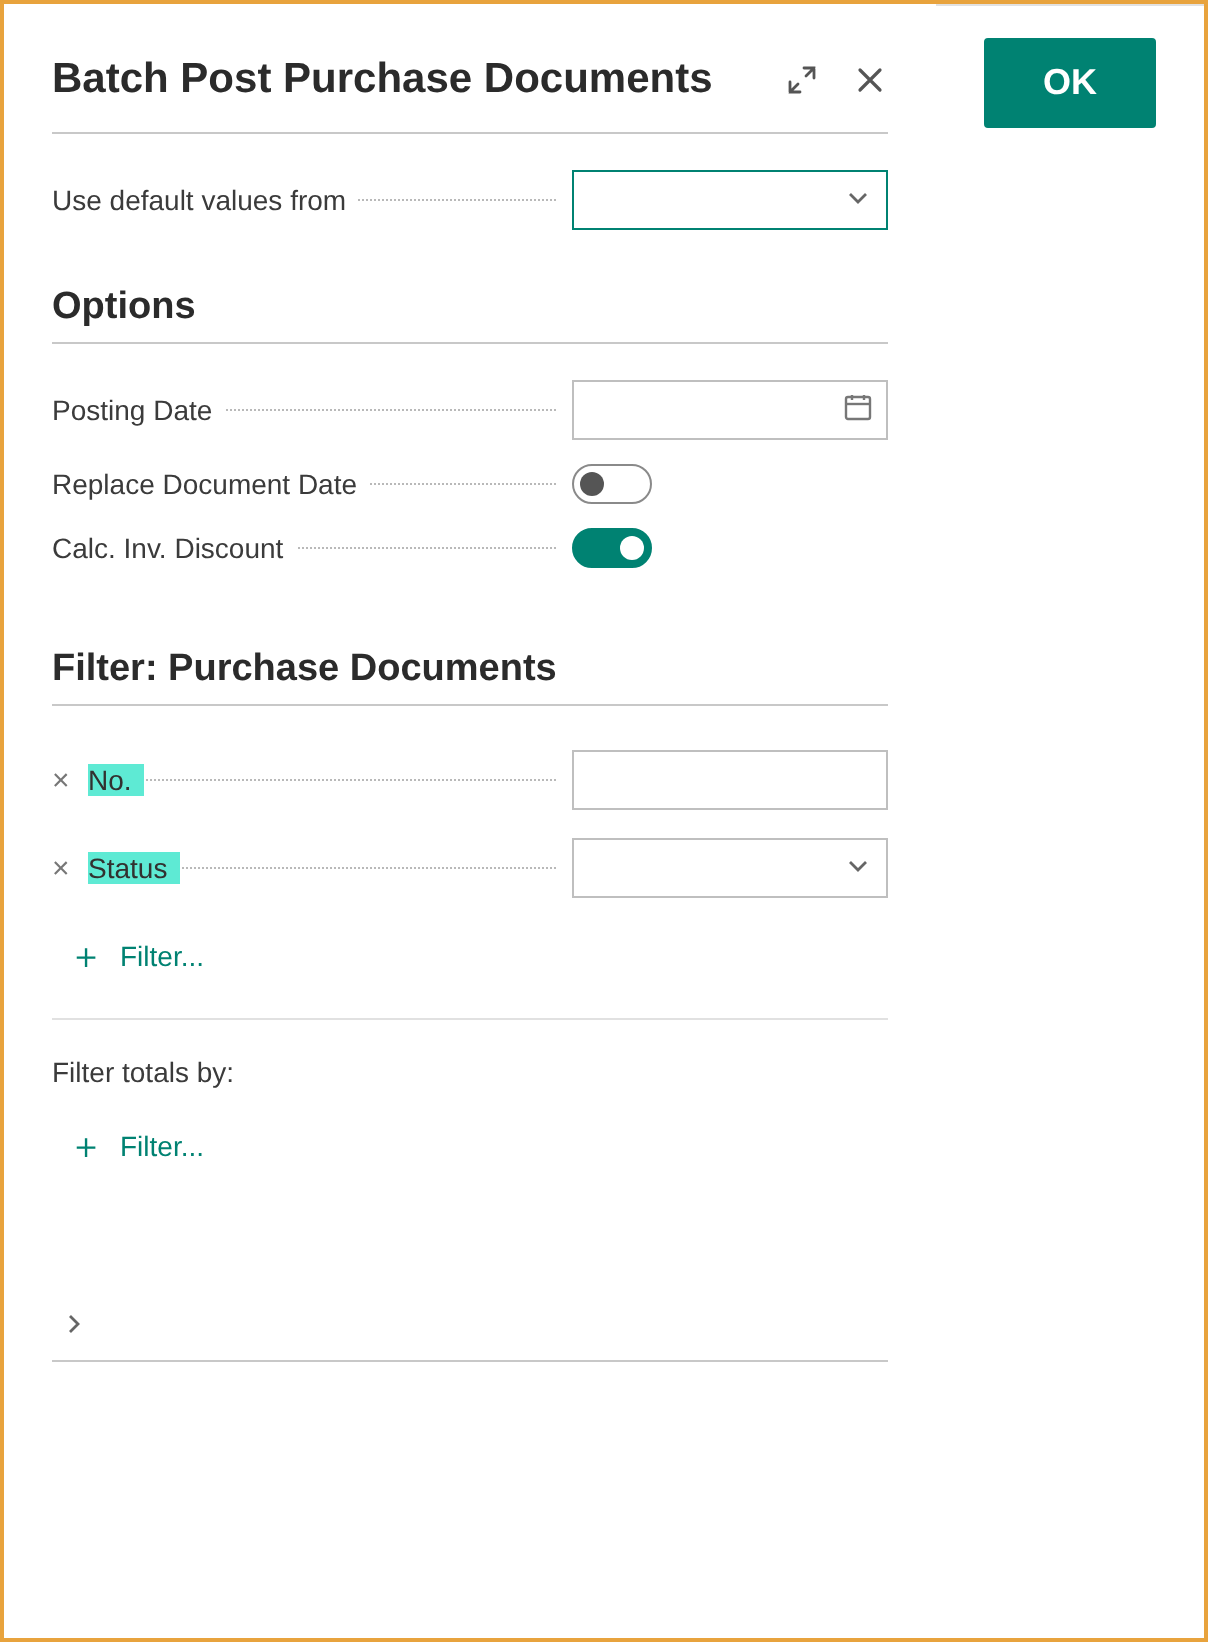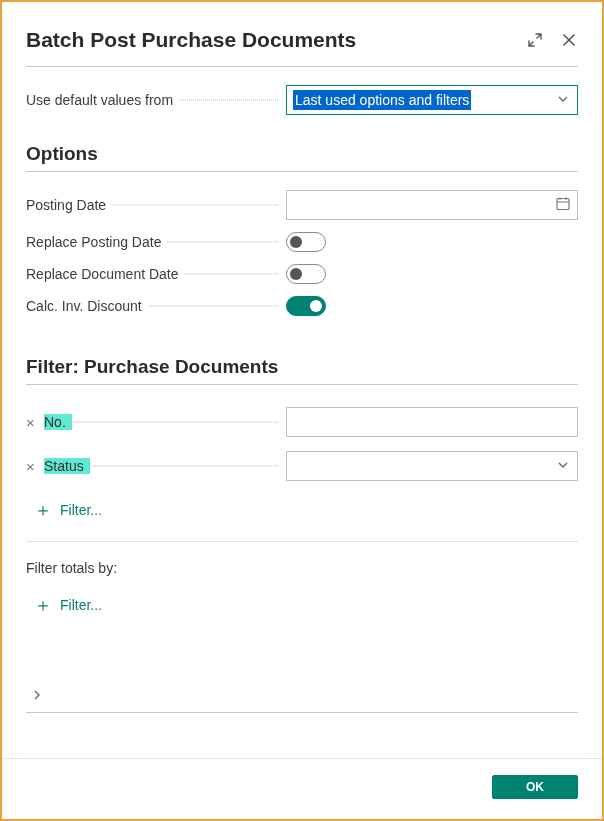--- a/index.html
+++ b/index.html
@@ -9,21 +9,21 @@
     font-size: 14px;
     color: #323130;
     background: #fff;
   }
   .window {
     width: 604px;
     height: 821px;
     border: 2px solid #e8a33d;
     background: #fff;
     display: flex;
-    flex-direction: column;
+    flex-direction: row;
   }
   .content {
     flex: 1;
     padding: 16px 24px 0 24px;
     overflow: hidden;
   }
   .titlebar {
     display: flex;
     align-items: center;
     justify-content: space-between;
@@ -230,23 +230,23 @@
   
   .footer {
     border-top: 1px solid #e1e1e1;
     padding: 16px 24px 20px 24px;
     display: flex;
     justify-content: flex-end;
     gap: 12px;
   }
   .btn {
     min-width: 86px;
-    height: 24px;
+    height: 45px;
     border-radius: 2px;
-    font-size: 12px;
+    font-size: 18px;
     cursor: pointer;
     display: flex;
     align-items: center;
     justify-content: center;
   }
   .btn-primary {
     background: #008272;
     color: #fff;
     border: 1px solid #008272;
     font-weight: 600;
@@ -284,21 +284,20 @@
     <hr class="hr-strong">
 
     
     <div class="row">
       <div class="row-label">
         <span class="dots"></span>
         <span class="txt">Use default values from</span>
       </div>
       <div class="row-control">
         <div class="select-box">
-          <span class="sel-text">Last used options and filters</span>
           <span class="chev">
             <svg width="12" height="12" viewBox="0 0 12 12">
                 <path d="M2 4 L6 8 L10 4" stroke="#666" stroke-width="1.4" fill="none"></path>
               </svg>
           </span>
         </div>
       </div>
     </div>
 
     
@@ -317,31 +316,20 @@
                 <rect x="2" y="3" width="12" height="11" rx="1" fill="none" stroke="#777" stroke-width="1.2"></rect>
                 <line x1="2" y1="6.5" x2="14" y2="6.5" stroke="#777" stroke-width="1.2"></line>
                 <line x1="5" y1="2" x2="5" y2="4.5" stroke="#777" stroke-width="1.2"></line>
                 <line x1="11" y1="2" x2="11" y2="4.5" stroke="#777" stroke-width="1.2"></line>
               </svg>
           </span>
         </div>
       </div>
     </div>
 
-    <div class="row tight">
-      <div class="row-label">
-        <span class="dots"></span>
-        <span class="txt">Replace Posting Date</span>
-      </div>
-      <div class="row-control">
-        <div class="toggle off">
-            <div class="knob"></div>
-          </div>
-      </div>
-    </div>
 
     <div class="row tight">
       <div class="row-label">
         <span class="dots"></span>
         <span class="txt">Replace Document Date</span>
       </div>
       <div class="row-control">
         <div class="toggle off">
             <div class="knob"></div>
           </div>

